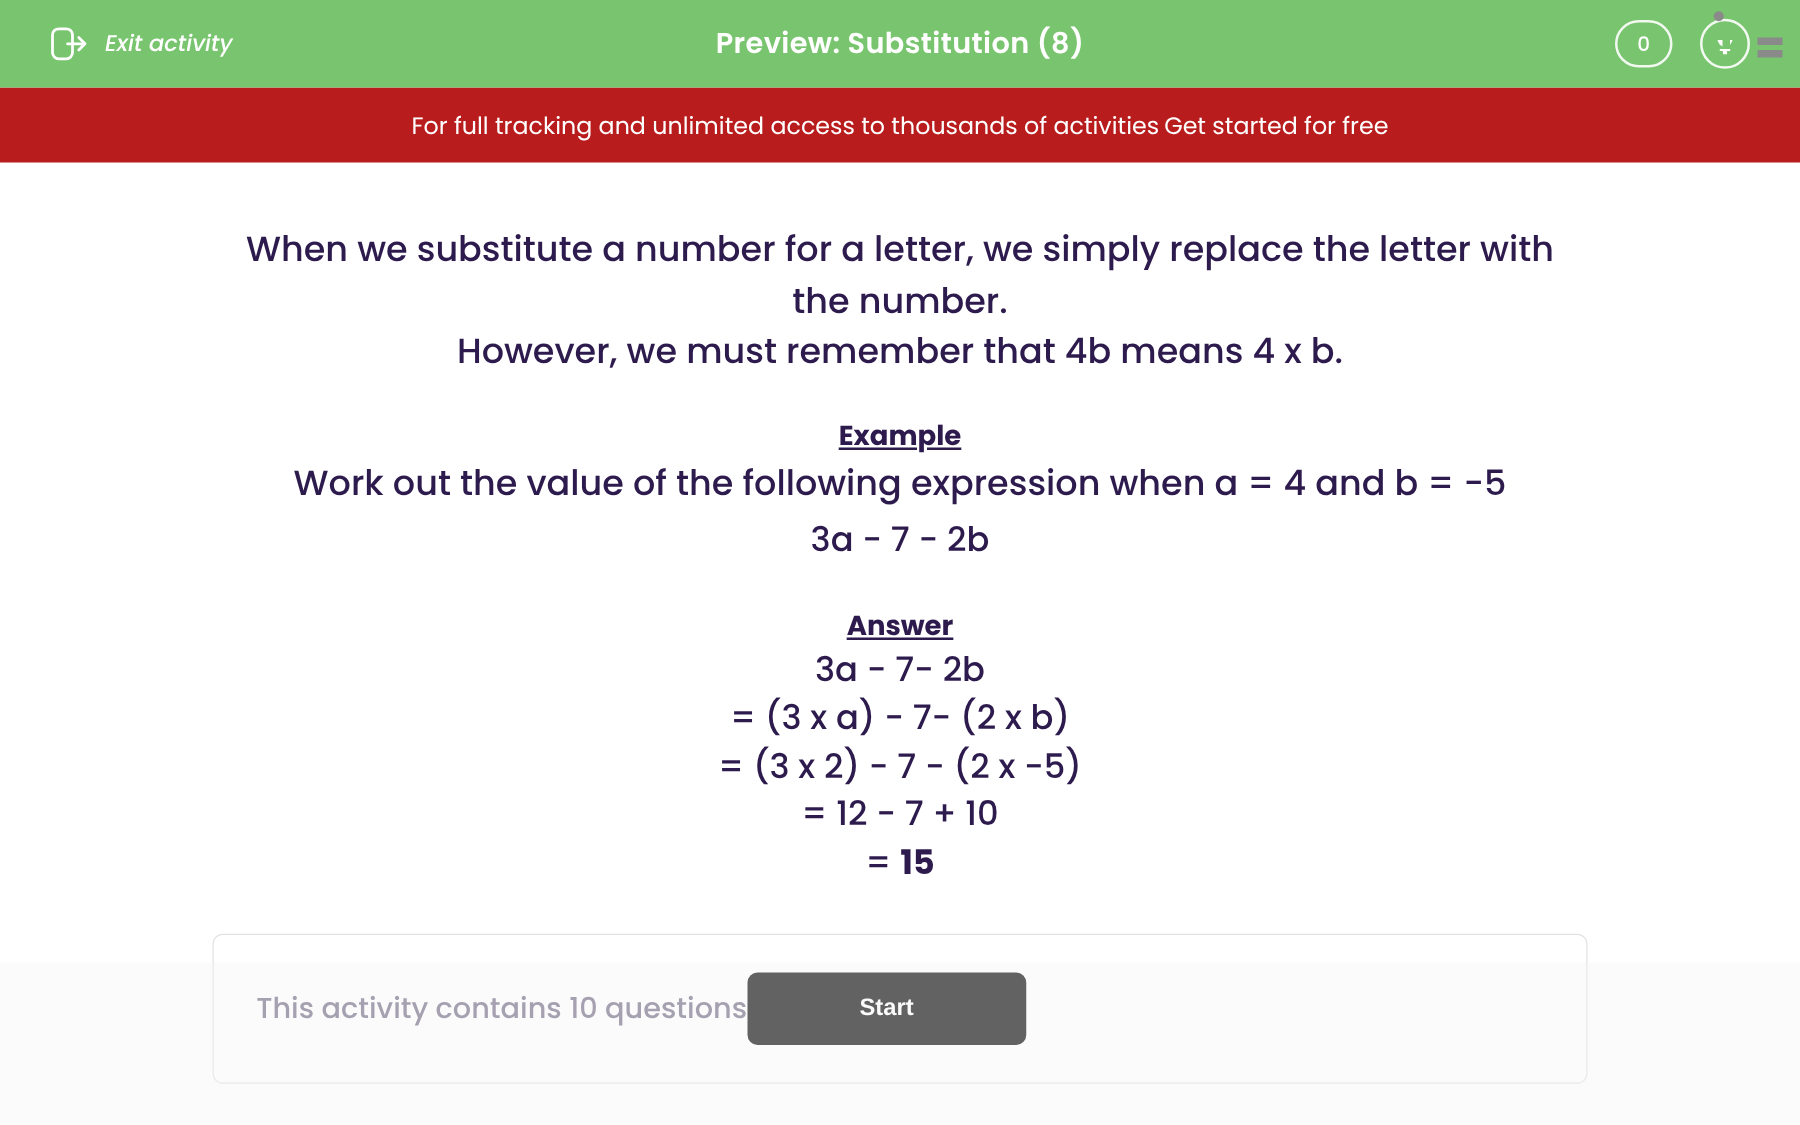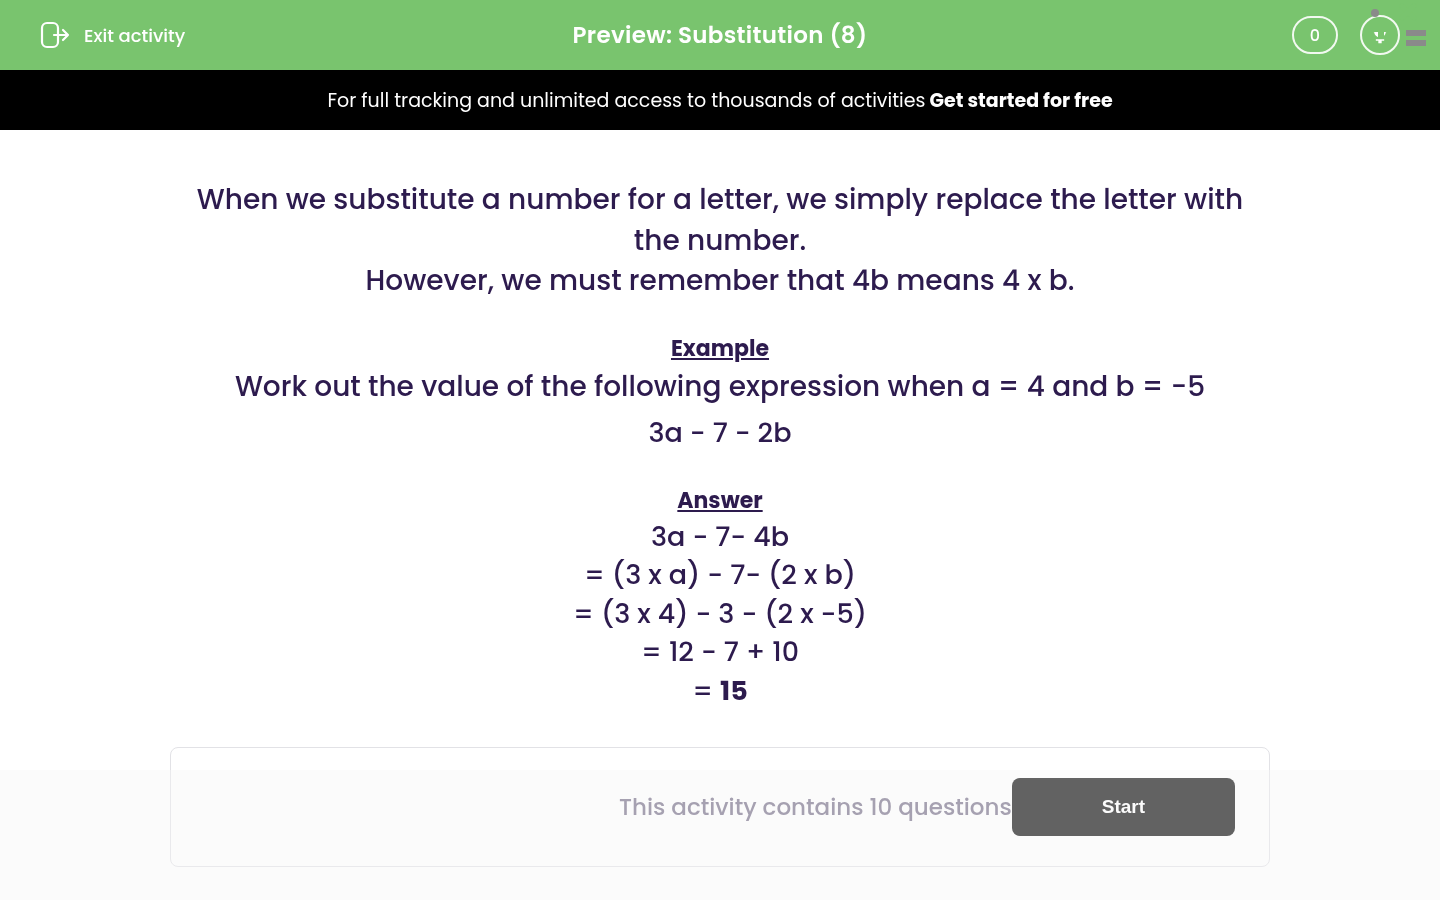--- a/index.html
+++ b/index.html
@@ -17,20 +17,21 @@
     display: flex;
     align-items: center;
     padding: 0 40px;
     position: relative;
   }
   .exit-group {
     display: flex;
     align-items: center;
     gap: 14px;
     cursor: pointer;
+    font-style: italic;
   }
   .exit-icon svg { display: block; }
   .exit-label {
     color: white;
     font-size: 18px;
     font-weight: 500;
   }
   .title {
     position: absolute;
     left: 50%;
@@ -68,30 +69,30 @@
     justify-content: center;
   }
   .corner-icons {
     position: absolute;
     top: 0;
     right: 8px;
     width: 70px;
     height: 55px;
   }
   .banner {
-    background: #000000;
+    background: #b91c1c;
     height: 60px;
     display: flex;
     align-items: center;
     justify-content: center;
     color: white;
     font-size: 19px;
     font-weight: 400;
   }
-  .banner b { font-weight: 700; margin-left: 4px; text-align: right; }
+  .banner b { font-weight: 400; margin-left: 4px; text-align: right; }
   .content {
     max-width: 1100px;
     margin: 0 auto;
     padding: 50px 20px 0;
     text-align: center;
   }
   .content p {
     font-size: 28px;
     line-height: 1.45;
     font-weight: 500;
@@ -112,21 +113,21 @@
   .gap { height: 30px; }
   .gap-sm { height: 6px; }
   .activity-bar {
     margin: 38px auto 0;
     max-width: 1100px;
     border: 1px solid #e2e2e6;
     border-radius: 8px;
     padding: 30px 34px;
     display: flex;
     align-items: center;
-    justify-content: flex-end;
+    justify-content: flex-start;
   }
   .activity-text {
     font-size: 23px;
     font-weight: 500;
     color: #726a84;
   }
   .start-btn {
     background: #000000;
     color: white;
     font-size: 19px;
@@ -202,23 +203,23 @@
   <div class="gap"></div>
 
   <span class="heading-u">Example</span>
   <p>Work out the value of the following expression when a = 4 and b = -5</p>
   <div class="gap-sm"></div>
   <p class="big">3a - 7 - 2b</p>
 
   <div class="gap"></div>
 
   <span class="heading-u">Answer</span>
-  <p class="big">3a - 7- 4b</p>
+  <p class="big">3a - 7- 2b</p>
   <p class="big">= (3 x a) - 7- (2 x b)</p>
-  <p class="big">= (3 x 4) - 3 - (2 x -5)</p>
+  <p class="big">= (3 x 2) - 7 - (2 x -5)</p>
   <p class="big">= 12 - 7 + 10</p>
   <p class="big">
     <span>= </span><b>15</b>
   </p>
 </div>
 
 <div class="activity-bar">
   <span class="activity-text">This activity contains 10 questions</span>
   <button class="start-btn">Start</button>
 </div>

